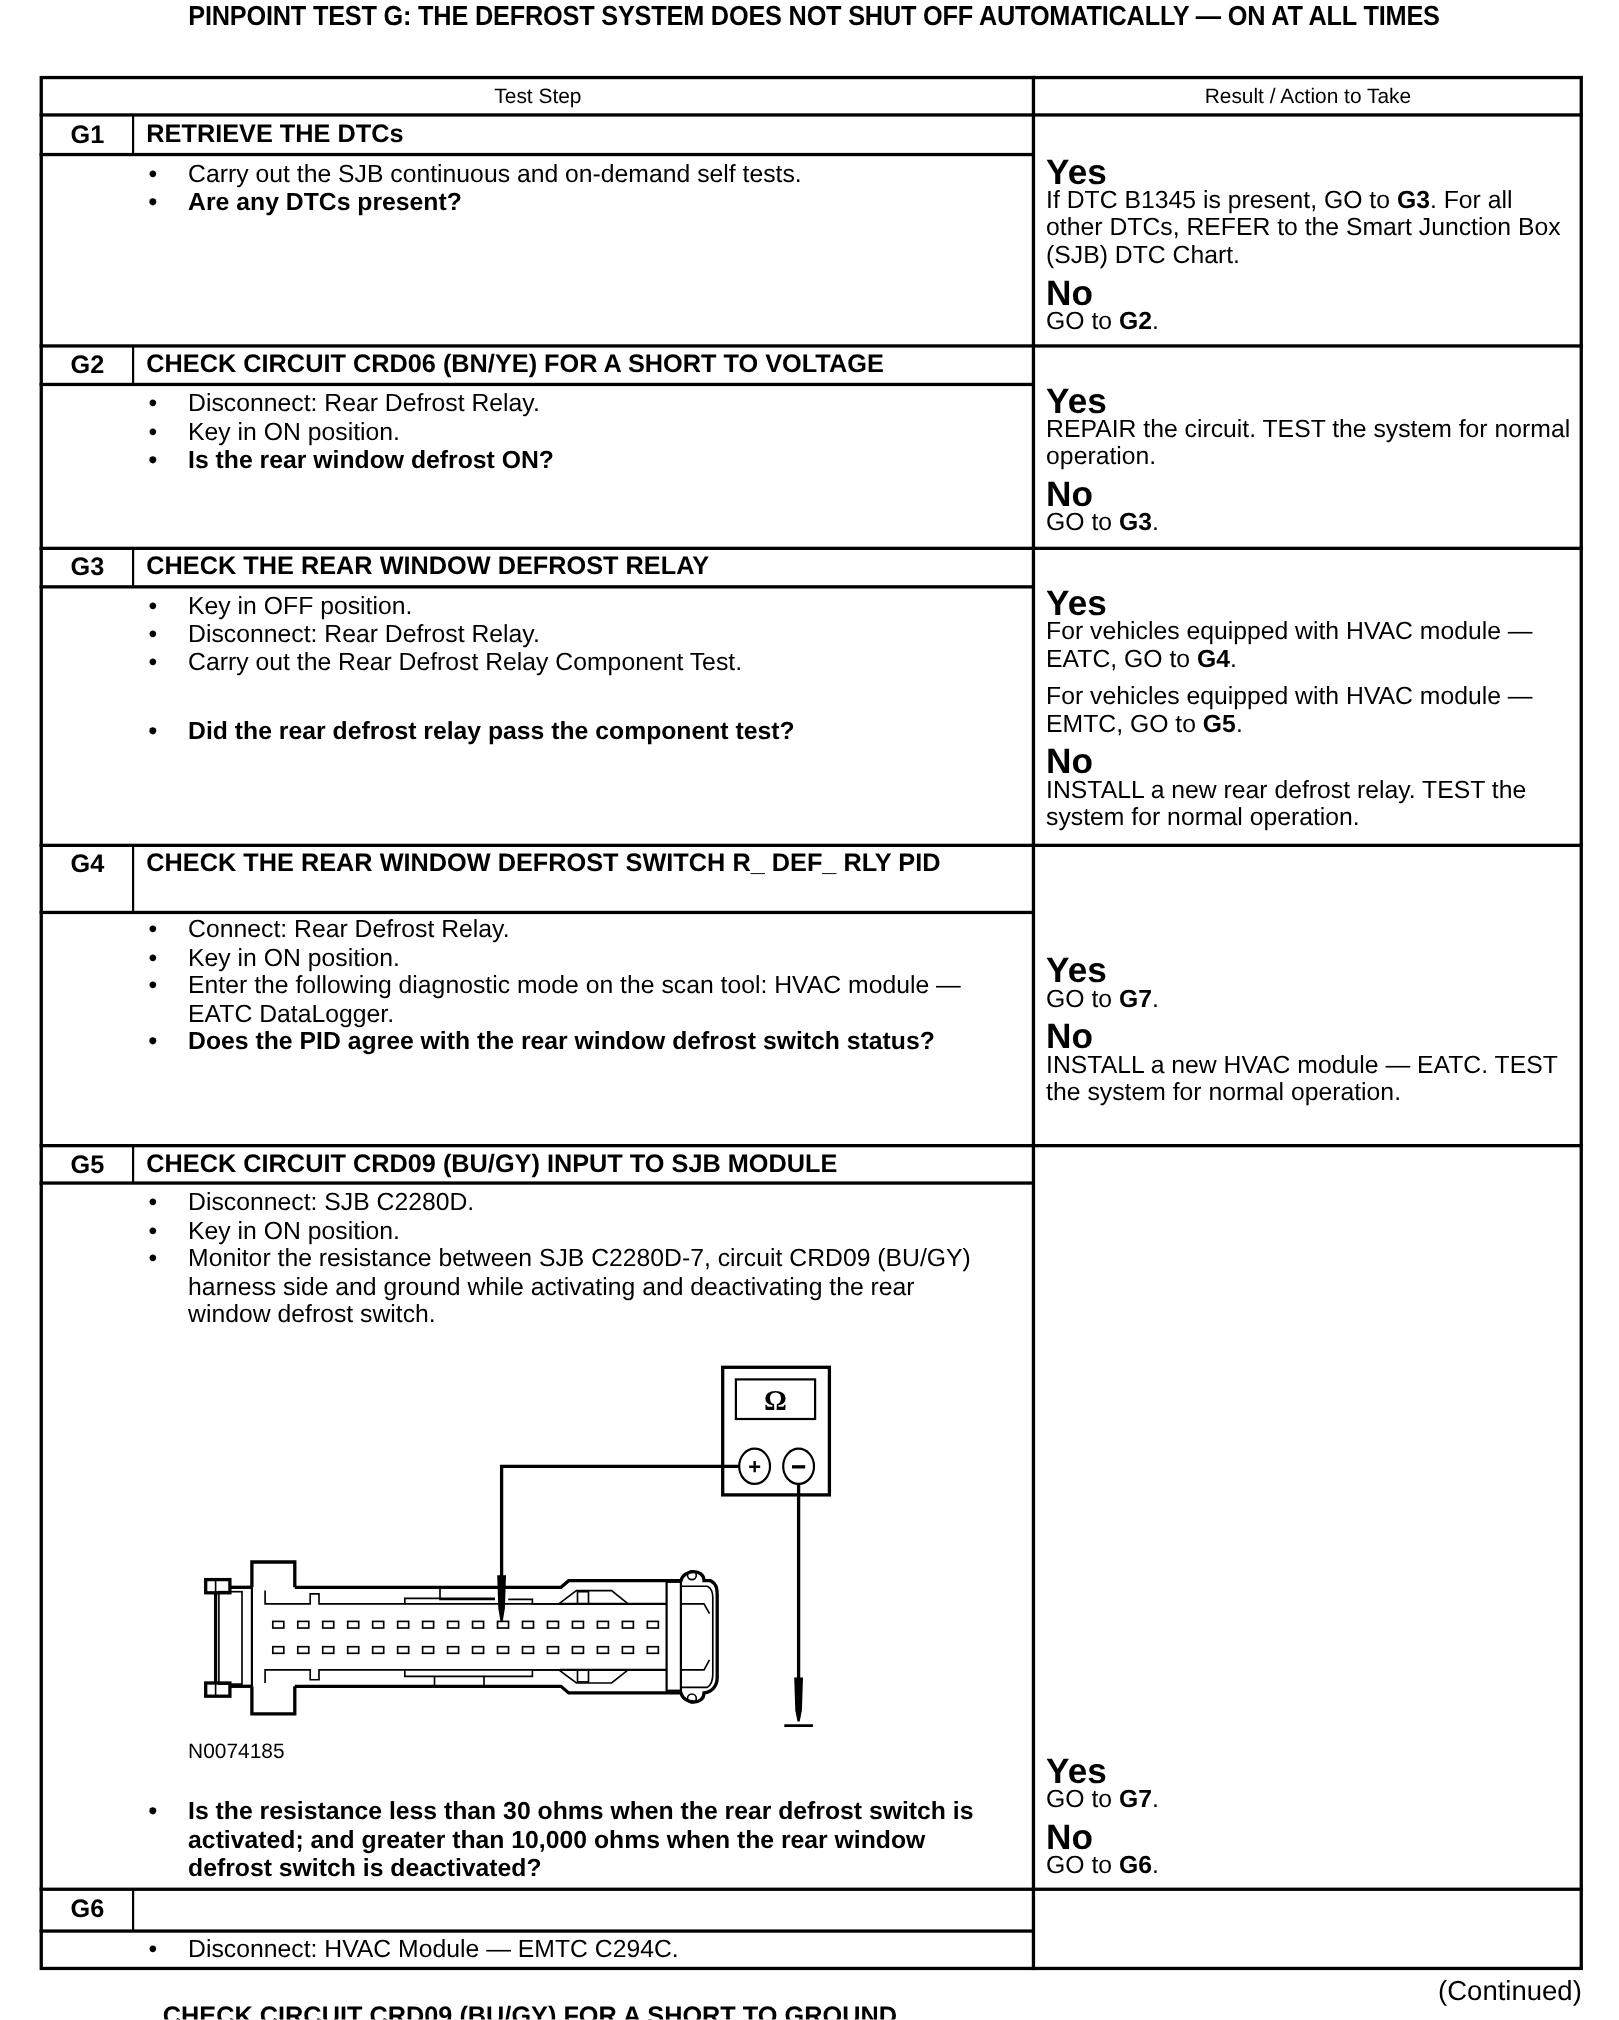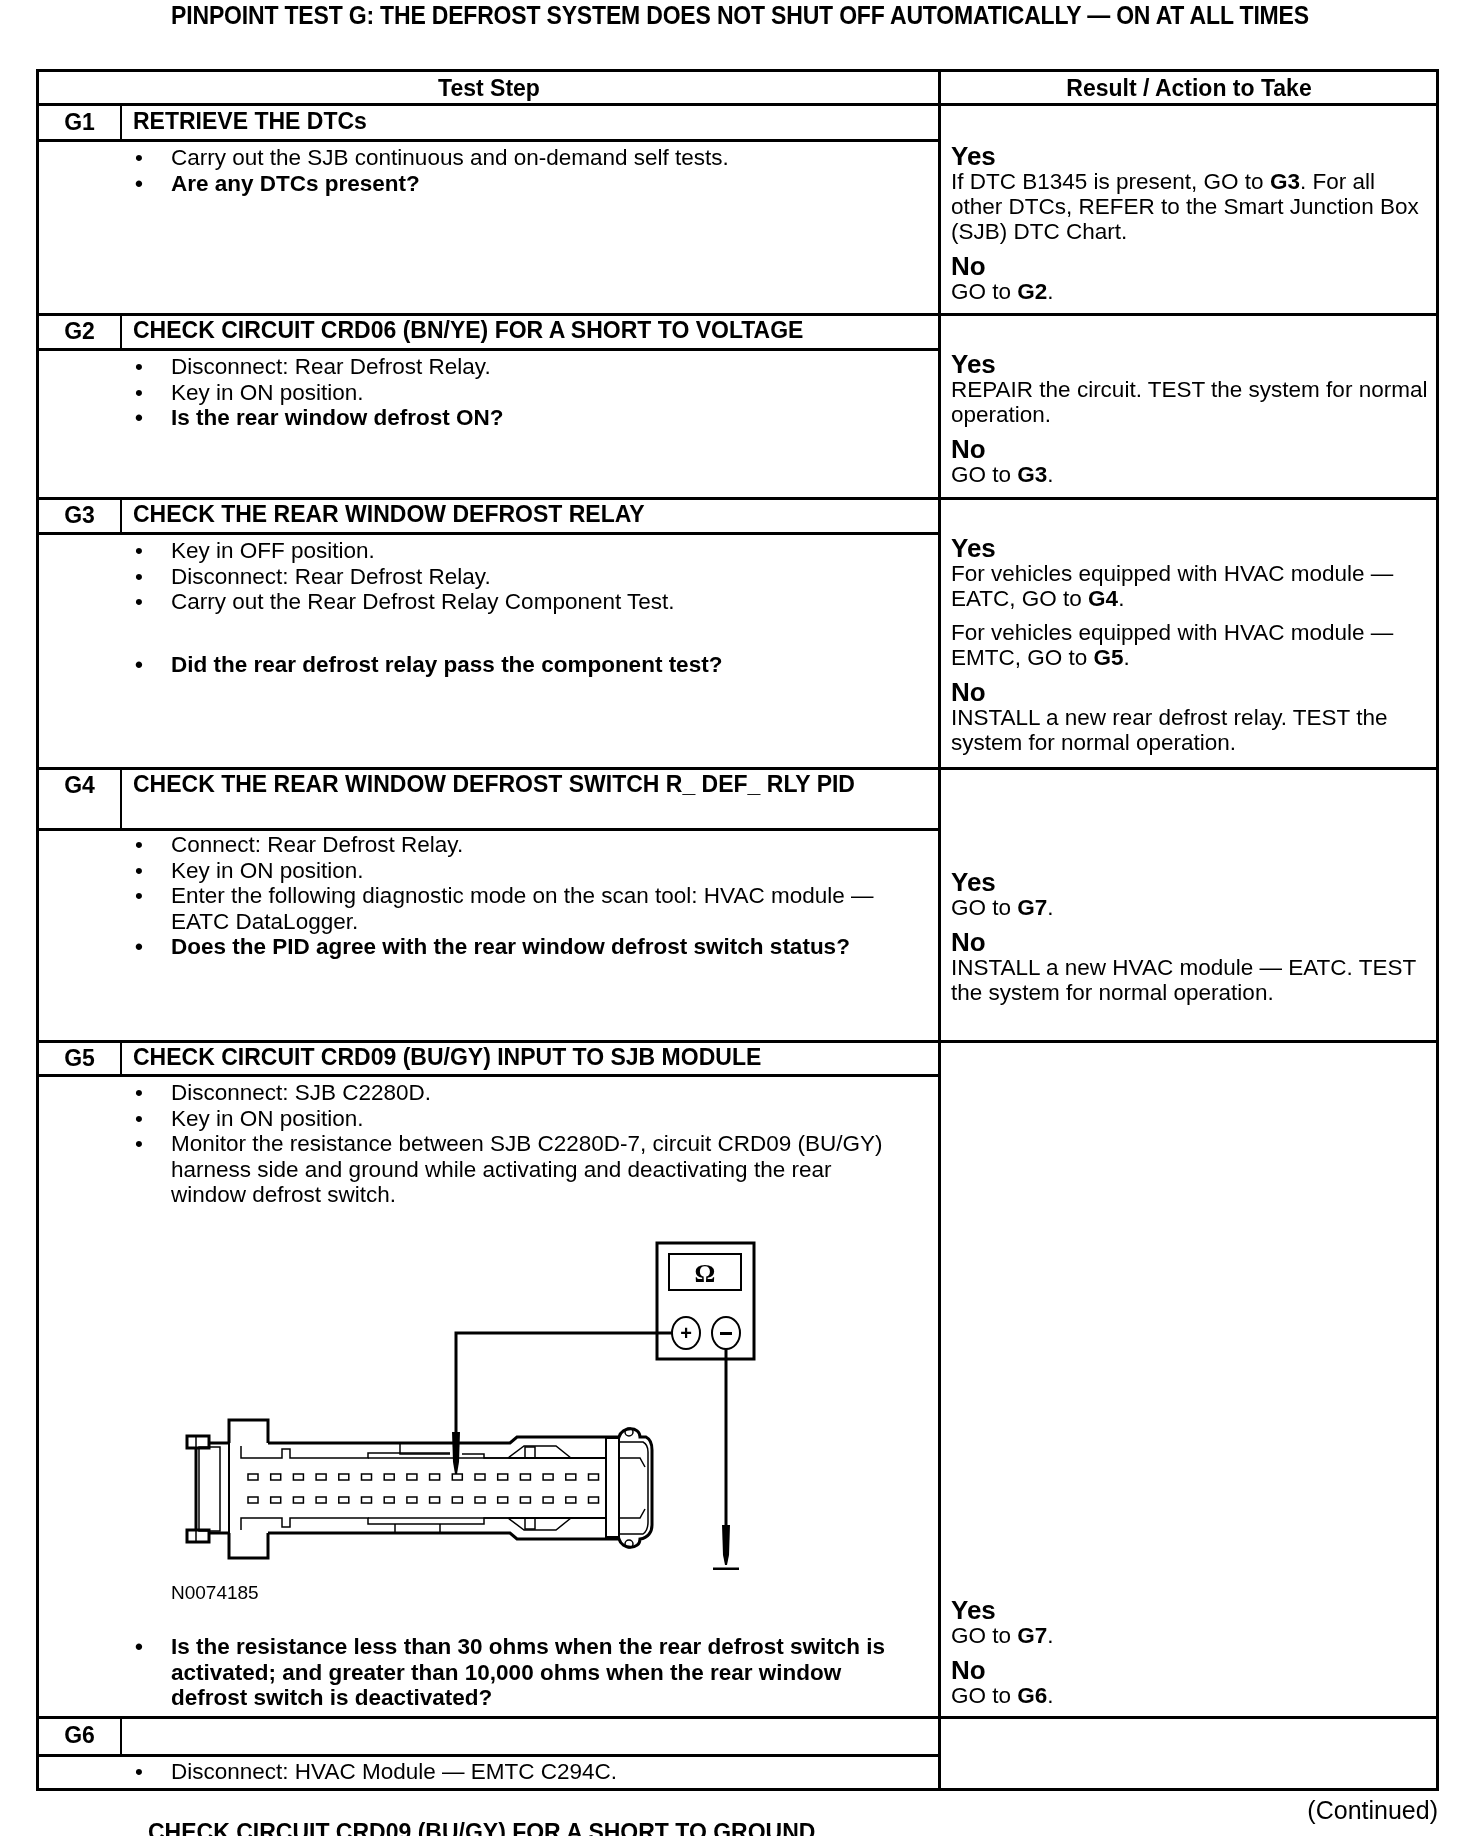--- a/index.html
+++ b/index.html
@@ -6,33 +6,33 @@
   body { width:1472px; height:1836px; position:relative; overflow:hidden;
          font-family:"Liberation Sans", sans-serif; color:#000; }
   .title { position:absolute; left:40px; width:1400px; top:4px; text-align:center;
            font-weight:bold; font-size:25px; line-height:22px; letter-spacing:-0.2px;
            transform:scaleX(0.92); transform-origin:center top; }
   .tbl { position:absolute; left:36px; top:69px; width:1403px; height:1722px;
          border:3px solid #000; box-sizing:border-box; }
   .hline { position:absolute; left:36px; height:3px; background:#000; }
   .vline { position:absolute; width:2px; background:#000; }
   .hdr { position:absolute; top:72px; height:33px; line-height:33px; text-align:center;
-         font-weight:bold; font-size:23px; }
+         font-weight:normal; font-size:19px; }
   .stepnum { position:absolute; left:39px; width:81px; text-align:center; font-weight:bold;
              font-size:23px; }
   .steptitle { position:absolute; left:133px; width:790px; font-weight:bold; font-size:23px;
                line-height:25px; }
   ul.bul { position:absolute; left:133px; width:790px; margin:0; padding:0; list-style:none;
            font-size:22.5px; line-height:25.5px; }
   ul.bul li { position:relative; padding-left:38px; }
   ul.bul li::before { content:"\2022"; position:absolute; left:2px; top:0; }
   ul.bul li.q { font-weight:bold; }
   ul.bul li.gap { margin-top:37px; }
   .res { position:absolute; left:951px; width:480px; font-size:22.5px; line-height:25px; }
-  .res .lbl { font-weight:bold; font-size:26px; line-height:26px; display:block; }
+  .res .lbl { font-weight:bold; font-size:32px; line-height:26px; display:block; }
   .res .blk { margin-bottom:9px; }
   .res b { font-weight:bold; }
   .cont { position:absolute; right:34px; top:1796px; font-size:25px; }
   .fig { position:absolute; left:160px; top:1230px; width:620px; height:340px; }
   .figid { position:absolute; left:171px; top:1582px; font-size:19px; }
 </style>
 </head>
 <body>
 
 <div class="title">PINPOINT TEST  G: THE DEFROST SYSTEM DOES NOT SHUT OFF AUTOMATICALLY — ON AT ALL TIMES</div>

